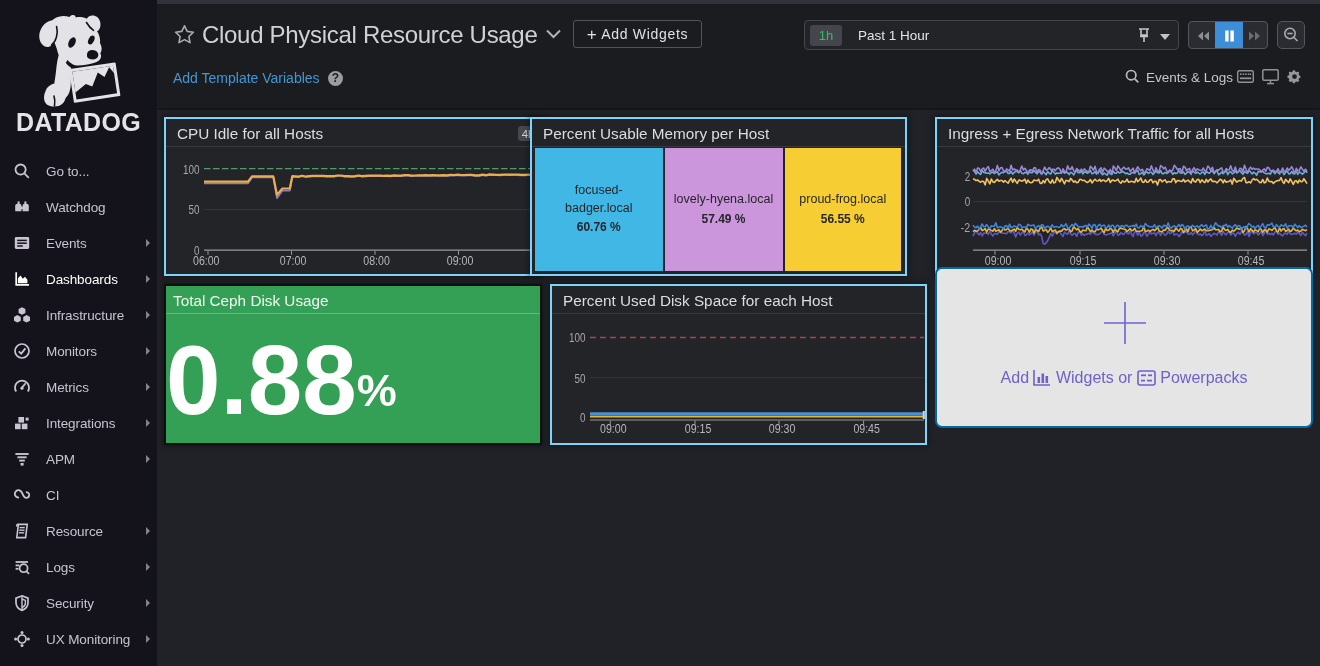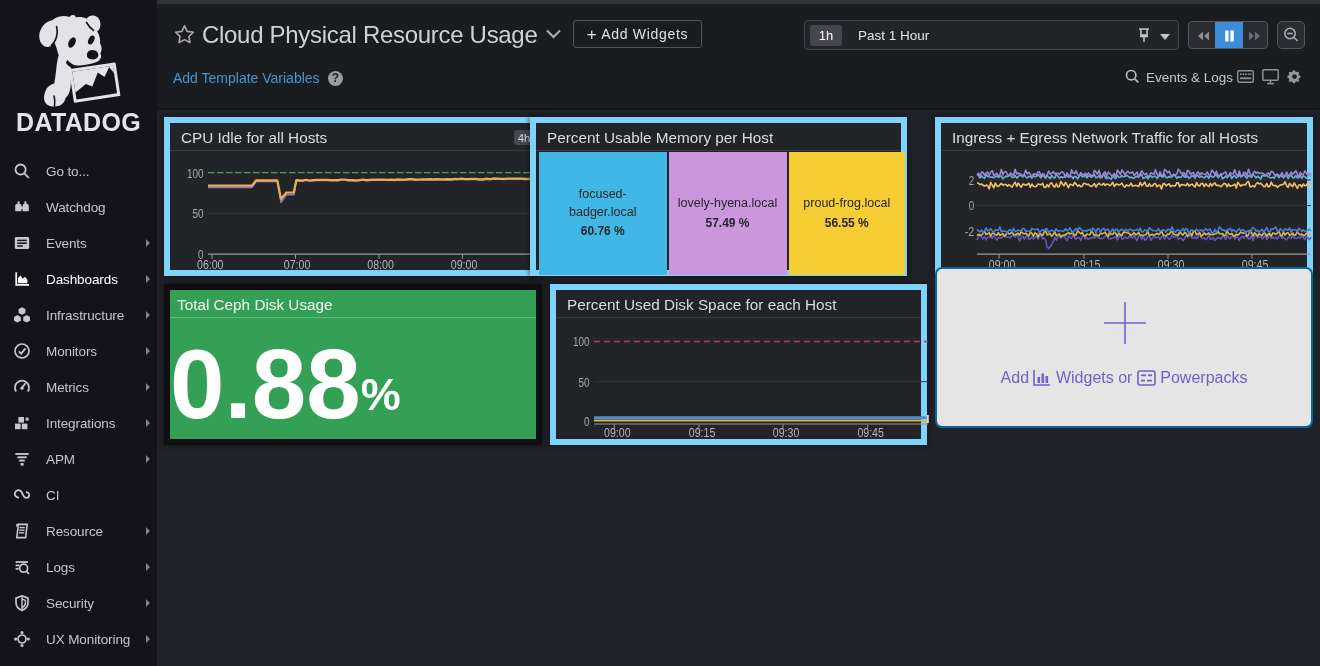--- a/index.html
+++ b/index.html
@@ -19,21 +19,21 @@
     width:0; height:0; border-left:4.5px solid #85828e; border-top:4px solid transparent;
     border-bottom:4px solid transparent; }
   .nav.active { color:#ffffff; font-weight:500; }
   #header { position:absolute; left:157px; top:0; width:1163px; height:109px;
     background:#1b1c20; border-bottom:1px solid #141518;
     box-shadow:0 3px 7px rgba(0,0,0,0.45); }
   #topstrip { position:absolute; left:157px; top:0; width:1163px; height:4px;
     background:#32323b; z-index:3; }
   #content { position:absolute; left:157px; top:110px; width:1163px; height:556px;
     background:#212227; }
-  .widget { position:absolute; background:#232428; border:6px solid #7dd3fc;
+  .widget { position:absolute; background:#232428; border:2px solid #7dd3fc;
     box-shadow:0 0 5px 1px rgba(8,9,12,0.5); }
   .wtitle { position:absolute; left:0; top:0; right:0; height:28px;
     border-bottom:1px solid #393a40; color:#dcdde0; font-size:15.3px; }
   .wtitle .tt { position:absolute; left:11px; top:5.5px; white-space:nowrap; }
   .badge4h { position:absolute; right:2px; top:7px; background:#47484f; color:#d6d7da;
     font-size:11.5px; padding:1.5px 3.5px; border-radius:3px; }
   svg text { font-family:"Liberation Sans", sans-serif; }
   .ylab { fill:#a6a7ab; font-size:12.5px; }
   .xlab { fill:#b6b7ba; font-size:12px; }
 </style>
@@ -219,21 +219,21 @@
   <svg class="abs" style="left:388px; top:28px;" width="17" height="12" viewBox="0 0 17 12">
     <path d="M2 2.5 L8.5 9 L15 2.5" fill="none" stroke="#b0b1b5" stroke-width="2"></path>
   </svg>
   <div class="abs" style="left:416px; top:20px; width:129px; height:28px; border:1px solid #53545b;
        border-radius:3px; color:#e0e1e3; font-size:14px; letter-spacing:0.7px; line-height:26px; text-align:center;">
     <span style="font-size:17px; position:relative; top:1px;">+</span> Add Widgets</div>
 
   <div class="abs" style="left:647px; top:20px; width:375px; height:30px; border:1px solid #46474e;
        border-radius:4px; background:#232428;">
     <div class="abs" style="left:5px; top:4px; width:32px; height:21px; background:#45464d; border-radius:3px;
-         color:#ffffff; font-size:13px; text-align:center; line-height:21px;">1h</div>
+         color:#22c55e; font-size:13px; text-align:center; line-height:21px;">1h</div>
     <div class="abs" style="left:53px; top:7px; color:#e3e4e6; font-size:13.5px;">Past 1 Hour</div>
     <svg class="abs" style="left:331px; top:6px;" width="16" height="17" viewBox="0 0 16 17">
       <path d="M3 2 H13 M5 2 V8 H11 V2 M4 9.5 H12 M8 9.5 V15" stroke="#c2c3c7" stroke-width="1.6" fill="none"></path>
     </svg>
     <div class="abs" style="left:355px; top:13px; width:0; height:0; border-top:6px solid #c2c3c7;
          border-left:5.5px solid transparent; border-right:5.5px solid transparent;"></div>
   </div>
 
   <div class="abs" style="left:1031px; top:21px; width:80px; height:28px; border:1px solid #55565c;
        border-radius:4px; background:#2b2c31; overflow:hidden;">

